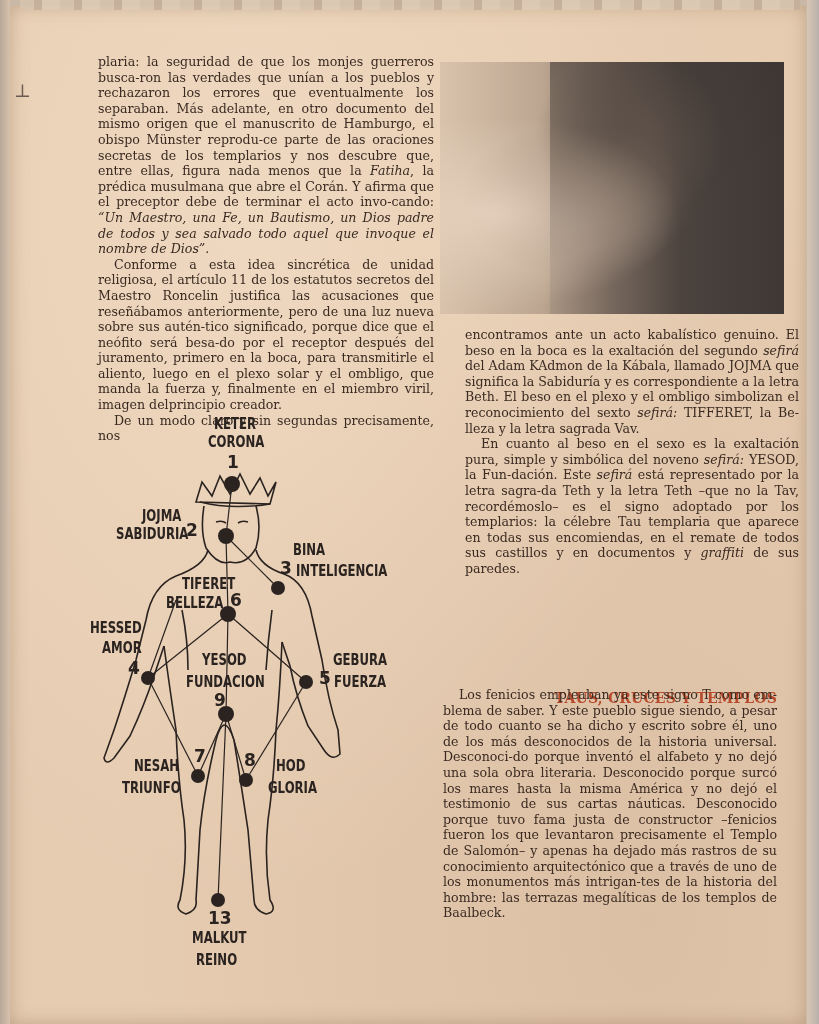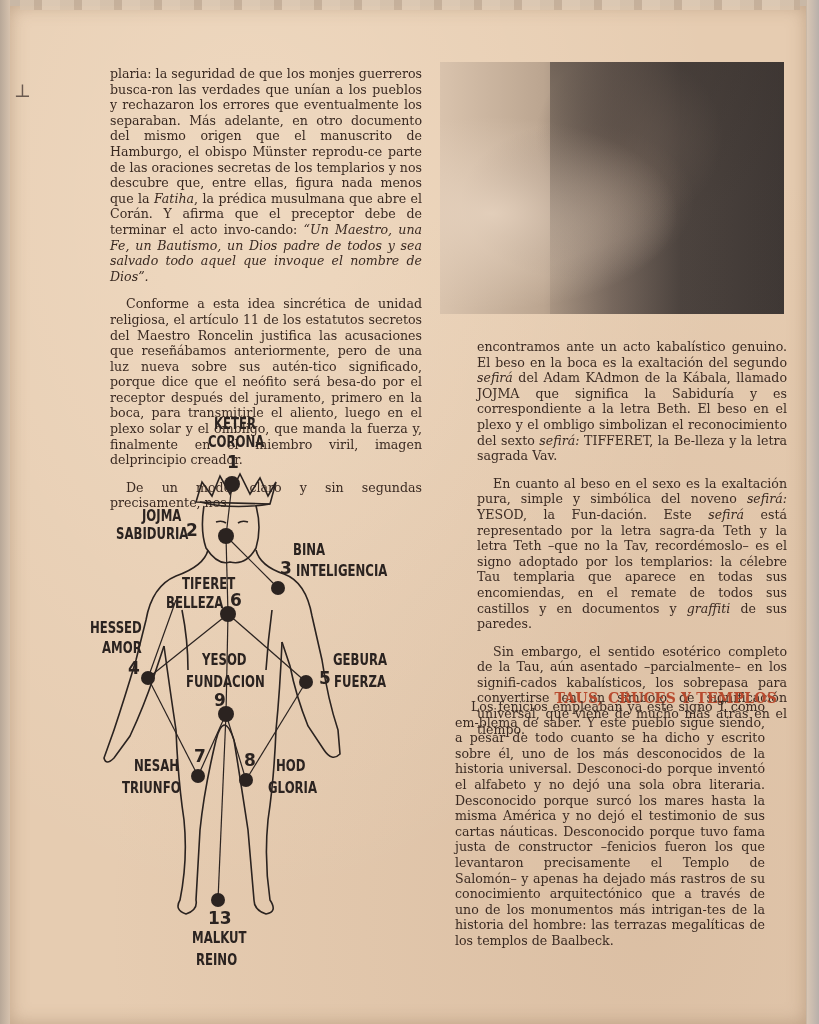--- a/index.html
+++ b/index.html
@@ -27,21 +27,21 @@
   .torn-top {
     position: absolute; left: 20px; top: 0; width: 780px; height: 10px;
     background: repeating-linear-gradient(90deg, #d8c4ae 0 14px, #c4ae98 14px 22px, #e0ccb6 22px 40px);
     opacity: .8;
   }
   .col {
     position: absolute; color: #3a2a22;
     font-size: 12.6px; line-height: 15.6px;
     text-align: justify; hyphens: manual;
   }
-  .col p { margin: 12px; }
+  .col p { margin: 0; }
   .col p.indent { text-indent: 16px; }
   .col-left { left: 98px; top: 54px; width: 336px; }
   .col-right-top { left: 465px; top: 327px; width: 334px; }
   .col-right-bottom { left: 443px; top: 687px; width: 334px; }
   .heading {
     position: absolute; left: 443px; top: 690px; width: 334px;
     text-align: right; font-weight: bold; font-size: 14px;
     color: #b84a2e; letter-spacing: .2px;
   }
   em { font-style: italic; }
@@ -83,21 +83,20 @@
 <div class="photo"></div>
 
 <div class="col col-left">
     <p>plaria: la seguridad de que los monjes guerreros busca-ron las verdades que unían a los pueblos y rechazaron los errores que eventualmente los separaban. Más adelante, en otro documento del mismo origen que el manuscrito de Hamburgo, el obispo Münster reprodu-ce parte de las oraciones secretas de los templarios y nos descubre que, entre ellas, figura nada menos que la <em>Fatiha</em>, la prédica musulmana que abre el Corán. Y afirma que el preceptor debe de terminar el acto invo-cando: <em>“Un Maestro, una Fe, un Bautismo, un Dios padre de todos y sea salvado todo aquel que invoque el nombre de Dios”.</em></p>
     <p class="indent">Conforme a esta idea sincrética de unidad religiosa, el artículo 11 de los estatutos secretos del Maestro Roncelin justifica las acusaciones que reseñábamos anteriormente, pero de una luz nueva sobre sus autén-tico significado, porque dice que el neófito será besa-do por el receptor después del juramento, primero en la boca, para transmitirle el aliento, luego en el plexo solar y el ombligo, que manda la fuerza y, finalmente en el miembro viril, imagen delprincipio creador.</p>
     <p class="indent">De un modo claro y sin segundas precisamente, nos</p>
   </div>
 <div class="col col-right-top">
     <p>encontramos ante un acto kabalístico genuino. El beso en la boca es la exaltación del segundo <em>sefirá</em> del Adam KAdmon de la Kábala, llamado JOJMA que significa la Sabiduría y es correspondiente a la letra Beth. El beso en el plexo y el ombligo simbolizan el reconocimiento del sexto <em>sefirá:</em> TIFFERET, la Be-lleza y la letra sagrada Vav.</p>
     <p class="indent">En cuanto al beso en el sexo es la exaltación pura, simple y simbólica del noveno <em>sefirá:</em> YESOD, la Fun-dación. Este <em>sefirá</em> está representado por la letra sagra-da Teth y la letra Teth –que no la Tav, recordémoslo– es el signo adoptado por los templarios: la célebre Tau templaria que aparece en todas sus encomiendas, en el remate de todos sus castillos y en documentos y <em>graffiti</em> de sus paredes.</p>
-    <p class="indent">Sin embargo, el sentido esotérico completo de la Tau, aún asentado –parcialmente– en los signifi-cados kabalísticos, los sobrepasa para convertirse en un símbolo de significación universal, que viene de mucho más atrás en el tiempo.</p>
   </div>
 <div class="heading">TAUS, CRUCES Y TEMPLOS</div>
 <div class="col col-right-bottom">
     <p class="indent">Los fenicios empleaban ya este signo T como em-blema de saber. Y este pueblo sigue siendo, a pesar de todo cuanto se ha dicho y escrito sobre él, uno de los más desconocidos de la historia universal. Desconoci-do porque inventó el alfabeto y no dejó una sola obra literaria. Desconocido porque surcó los mares hasta la misma América y no dejó el testimonio de sus cartas náuticas. Desconocido porque tuvo fama justa de constructor –fenicios fueron los que levantaron precisamente el Templo de Salomón– y apenas ha dejado más rastros de su conocimiento arquitectónico que a través de uno de los monumentos más intrigan-tes de la historia del hombre: las terrazas megalíticas de los templos de Baalbeck.</p>
   </div>
 
 <div class="diagram">
   <svg width="310" height="570" viewBox="0 0 310 570">
     <g fill="none" stroke="#2b2320" stroke-width="1.6">
 

